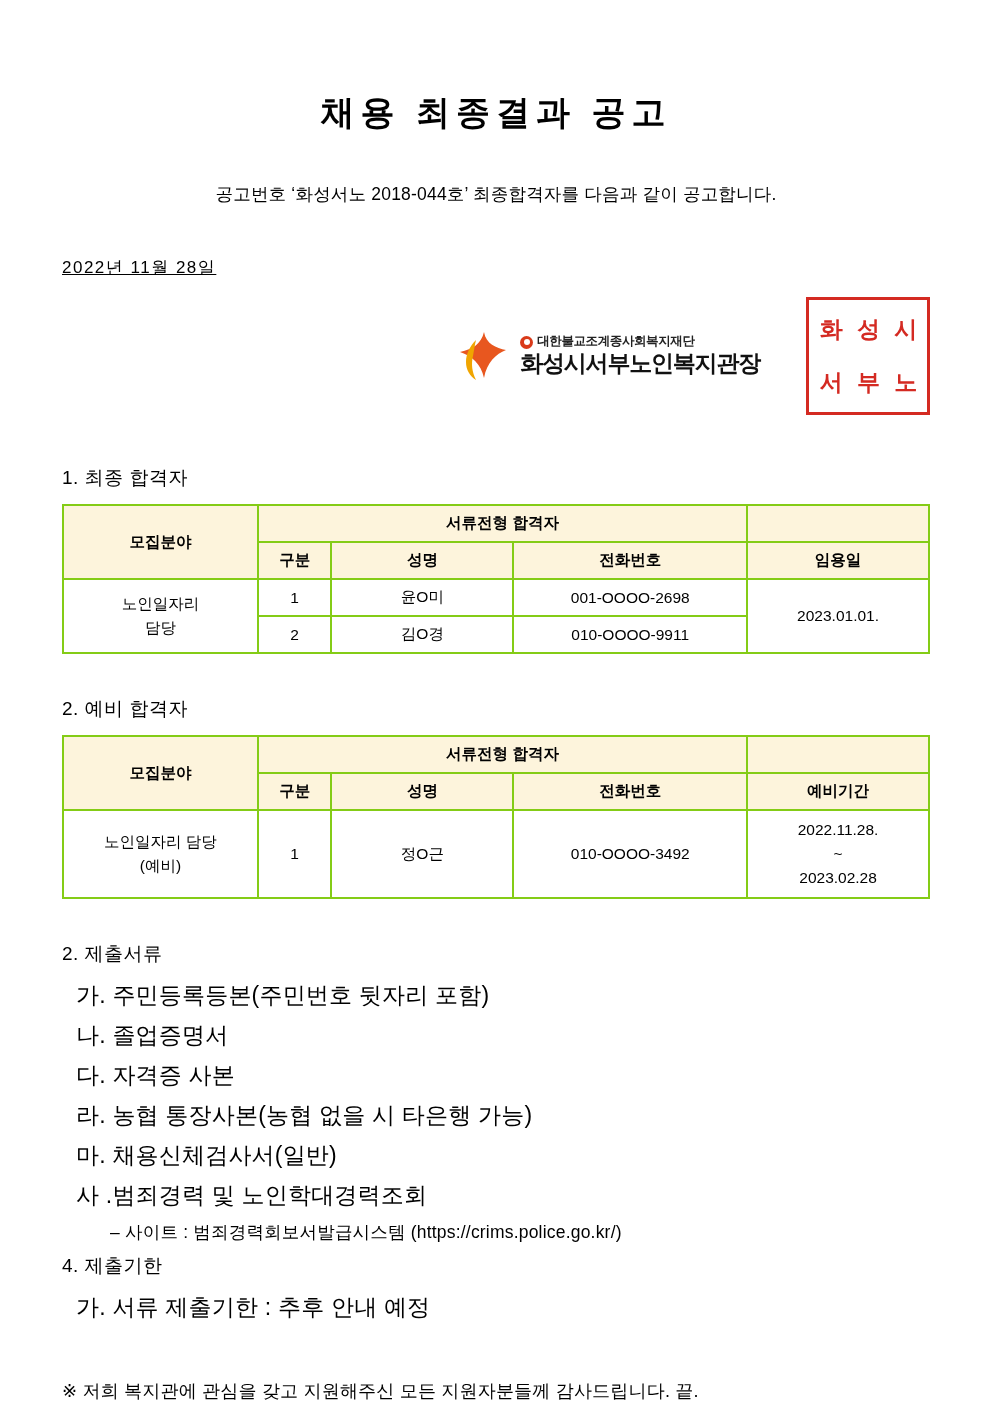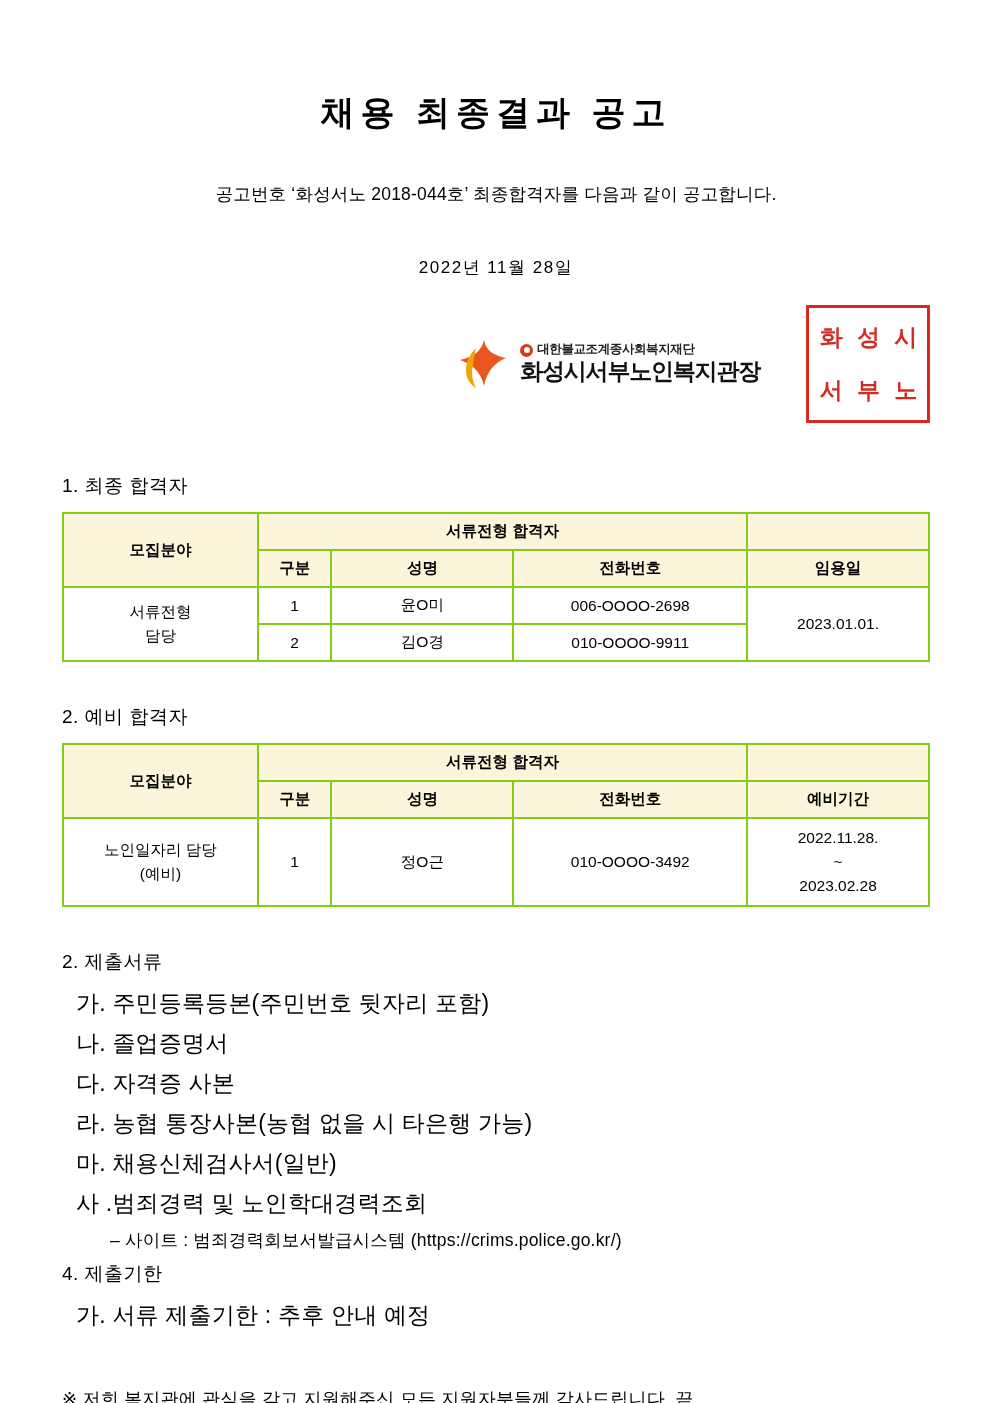--- a/index.html
+++ b/index.html
@@ -24,24 +24,24 @@
     letter-spacing: 6px;
     margin: 0 0 46px 0;
   }
   .intro {
     text-align: center;
     font-size: 17.5px;
     margin: 0 0 50px 0;
     letter-spacing: 0.2px;
   }
   .date-line {
-    text-align: center;
     font-size: 17px;
-    margin: 0 0 26px 0;
+    margin: 0 0 18px 0;
     letter-spacing: 1.5px;
+    text-decoration: underline;
   }
   .seal-row {
     display: flex;
     justify-content: flex-end;
     align-items: center;
     gap: 46px;
     margin-bottom: 50px;
   }
   .org-block {
     display: flex;
@@ -212,26 +212,26 @@
       <tr>
         <th>구분</th>
         <th>성명</th>
         <th>전화번호</th>
         <th>임용일</th>
       </tr>
     </thead>
     <tbody>
       <tr>
         <td rowspan="2" class="cell-multiline">
-          <div>서류전형</div>
+          <div>노인일자리</div>
           <div>담당</div>
         </td>
         <td>1</td>
         <td>윤O미</td>
-        <td>006-OOOO-2698</td>
+        <td>001-OOOO-2698</td>
         <td rowspan="2">2023.01.01.</td>
       </tr>
       <tr>
         <td>2</td>
         <td>김O경</td>
         <td>010-OOOO-9911</td>
       </tr>
     </tbody>
   </table>
 

